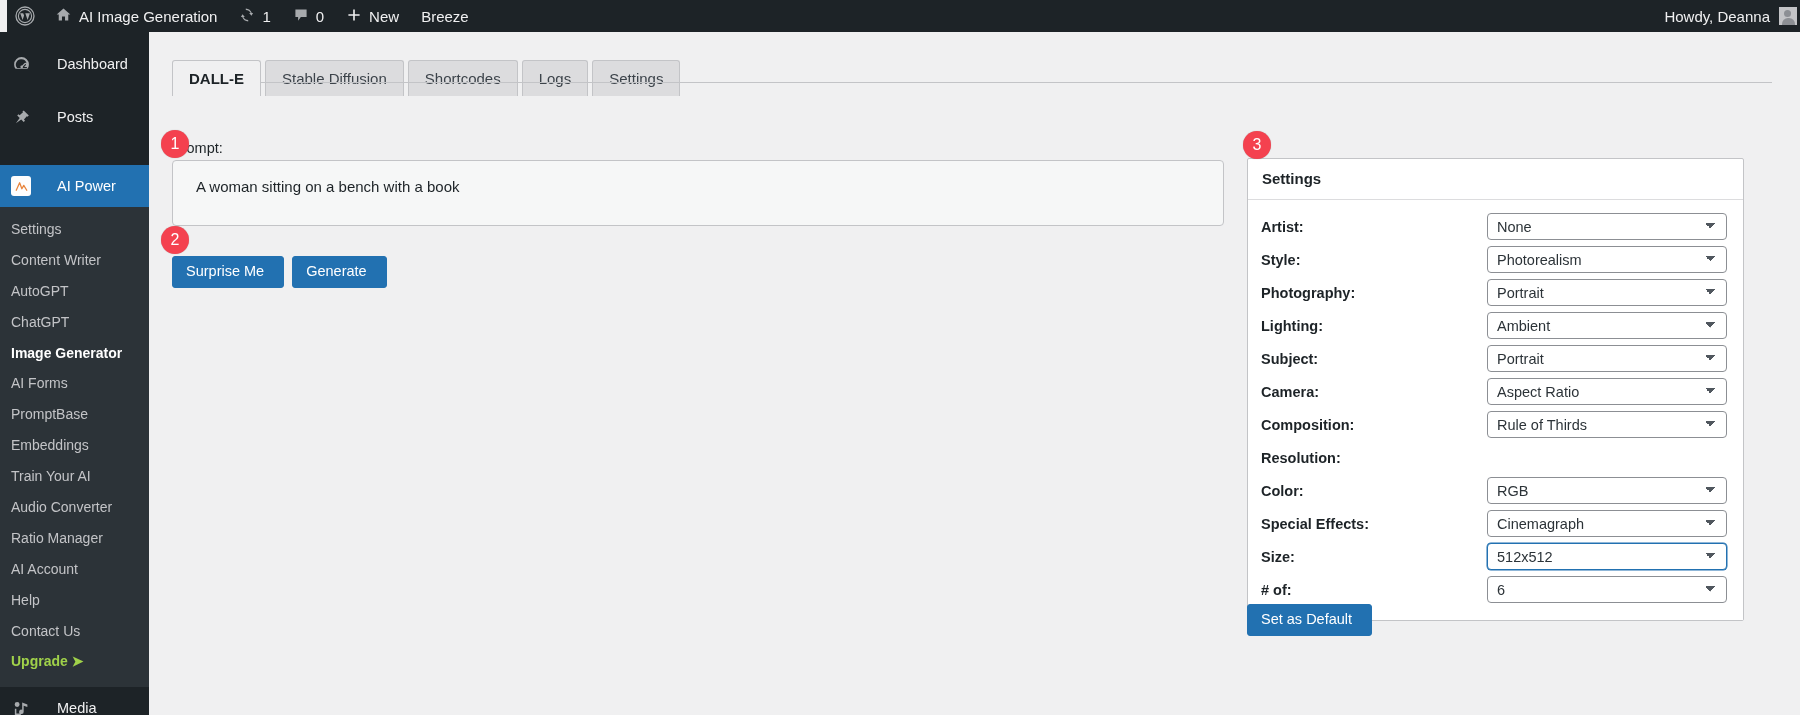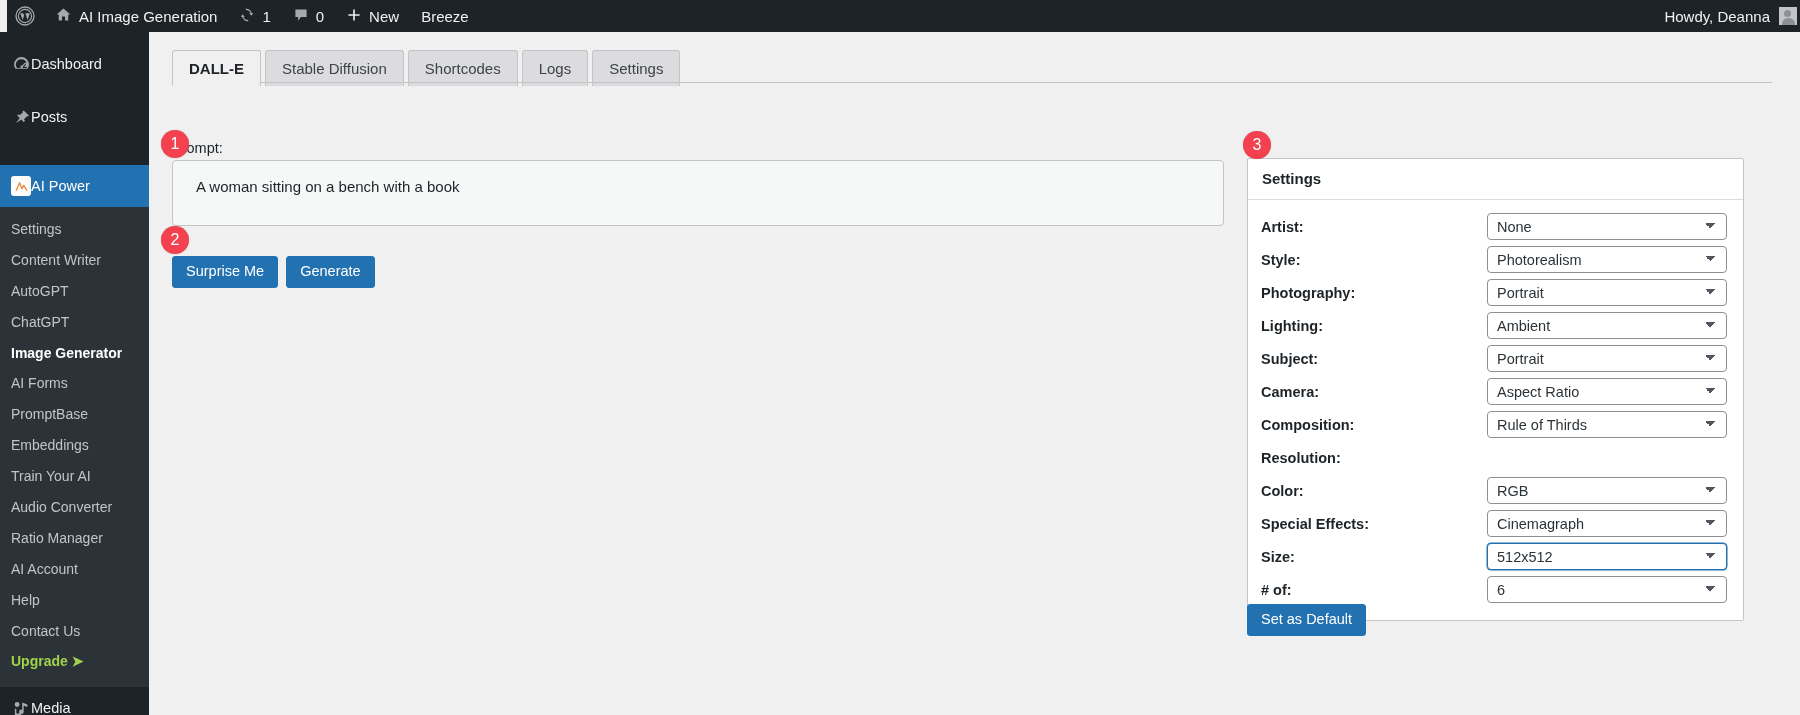--- a/index.html
+++ b/index.html
@@ -47,21 +47,21 @@
   #sidebar {
     position: absolute; top: 32px; left: 0;
     width: 149px; height: 683px;
     background: #1d2327;
     color: #f0f0f1;
     font-size: 14px;
     z-index: 20;
   }
   .menu-top {
     display: flex; align-items: center;
-    height: 42px; padding-left: 11px; gap: 0;
+    height: 42px; padding-left: 11px; gap: 26px;
     color: #f0f0f1; font-weight: 400;
   }
   .menu-top .mt-label { font-size: 14.5px; }
   .menu-top.current {
     background: #2271b1; color: #fff; font-weight: 400; margin-top: 16px;
   }
   .menu-ico {
     width: 20px; height: 20px; display: inline-flex;
     align-items: center; justify-content: center;
     color: #a7aaad; flex: 0 0 20px;
@@ -85,21 +85,21 @@
 
   
   #content {
     position: absolute; top: 32px; left: 149px;
     width: 1651px; height: 683px;
     background: #f0f0f1;
   }
 
   
   #tabs {
-    position: absolute; left: 23px; top: 16px;
+    position: absolute; left: 23px; top: 26px;
     display: flex; align-items: flex-end; gap: 4px;
     height: 37px;
   }
   .tab {
     display: flex; align-items: center; justify-content: center;
     height: 36px; padding: 0 16px;
     background: #dcdcde; border: 1px solid #c3c4c7; border-bottom: none;
     color: #3c434a; font-size: 15px;
     border-radius: 3px 3px 0 0;
     position: relative; top: 1px;
@@ -126,21 +126,21 @@
     padding: 16px 14px 0 23px;
     font-size: 15px; color: #1d2327; line-height: 1.3;
     resize: none; outline: none;
     font-family: "Liberation Sans", sans-serif;
     overflow: hidden;
   }
   #btnrow { position: absolute; left: 23px; top: 224px; display: flex; gap: 8px; }
   .wp-button {
     background: #2271b1; border: 1px solid #2271b1; color: #fff;
     border-radius: 3px; font-size: 14.5px;
-    padding: 6px 13px 7px 13px; line-height: 1.2;
+    padding: 6px 19px 7px 13px; line-height: 1.2;
     font-family: "Liberation Sans", sans-serif;
     cursor: pointer; white-space: nowrap;
   }
 
   
   #settings-panel {
     position: absolute; left: 1098px; top: 126px;
     width: 497px;
     background: #fff;
     border: 1px solid #c3c4c7;

